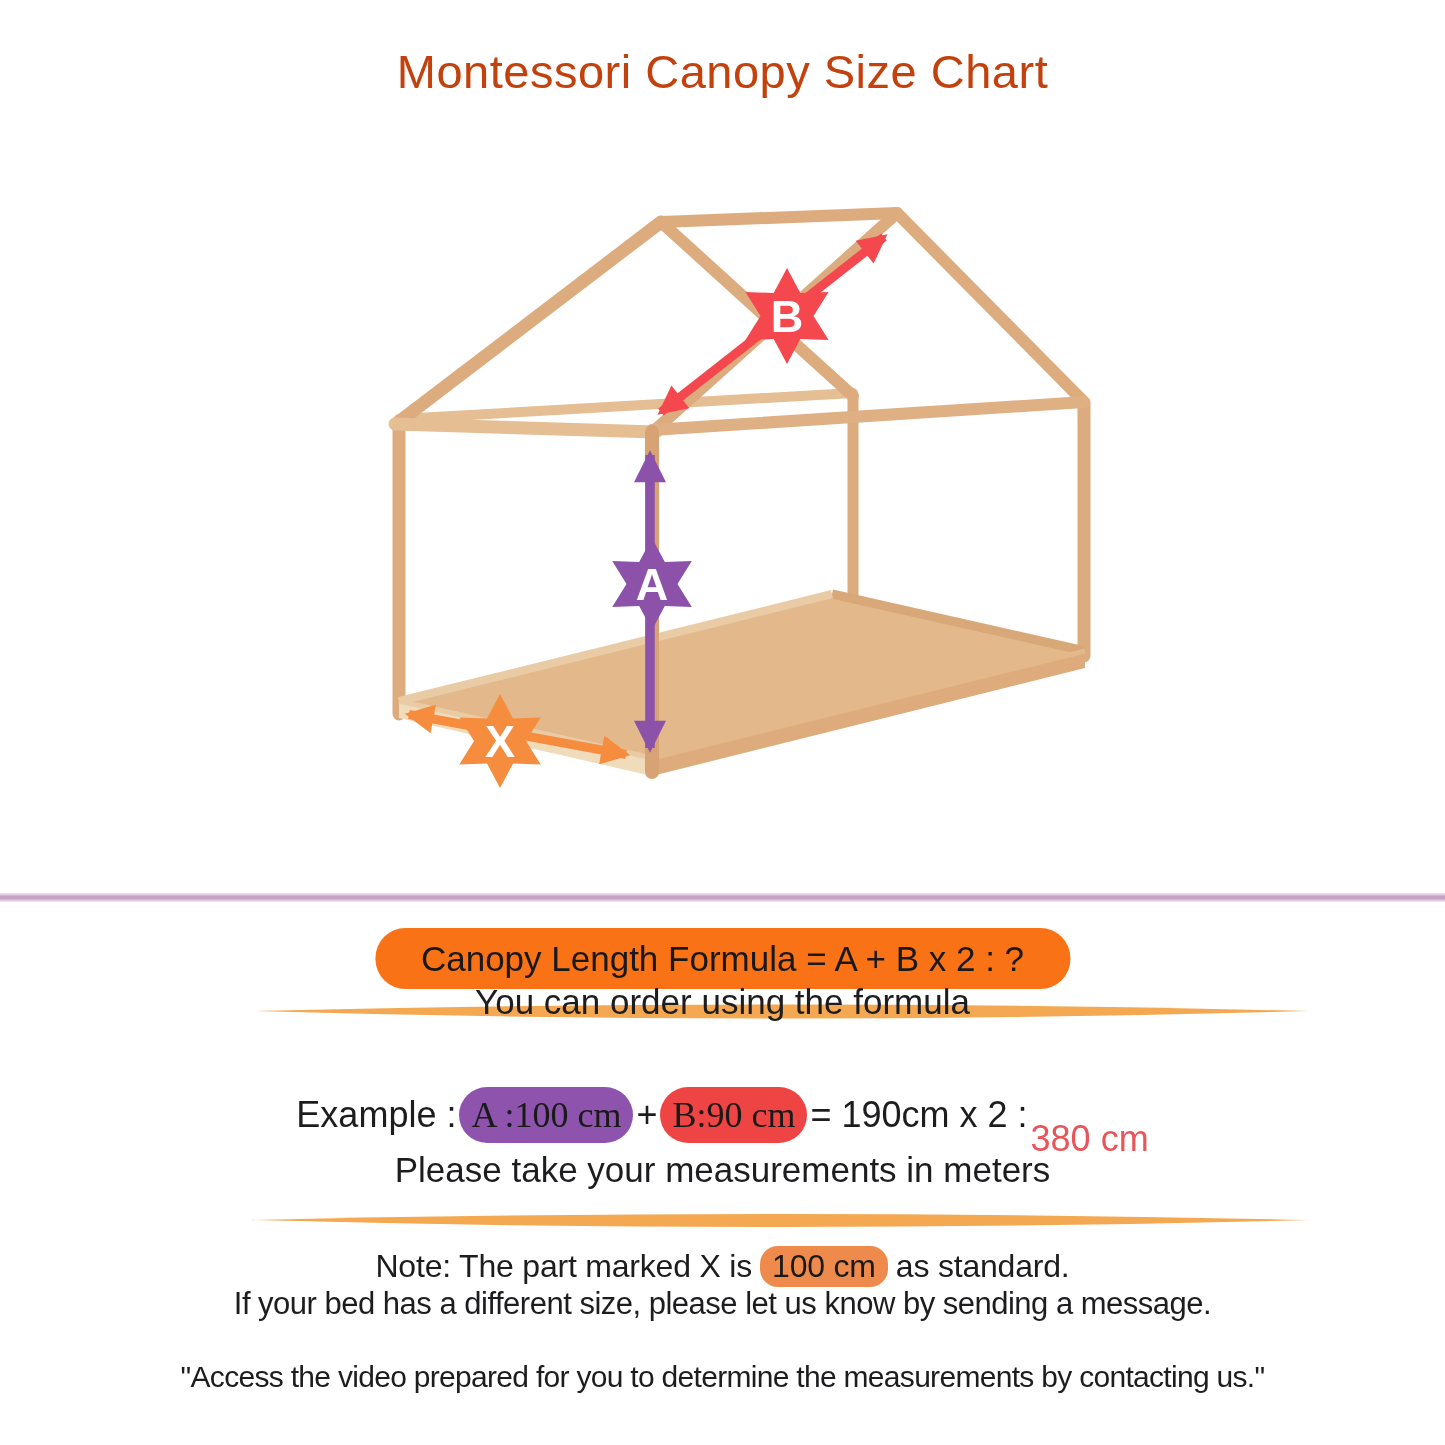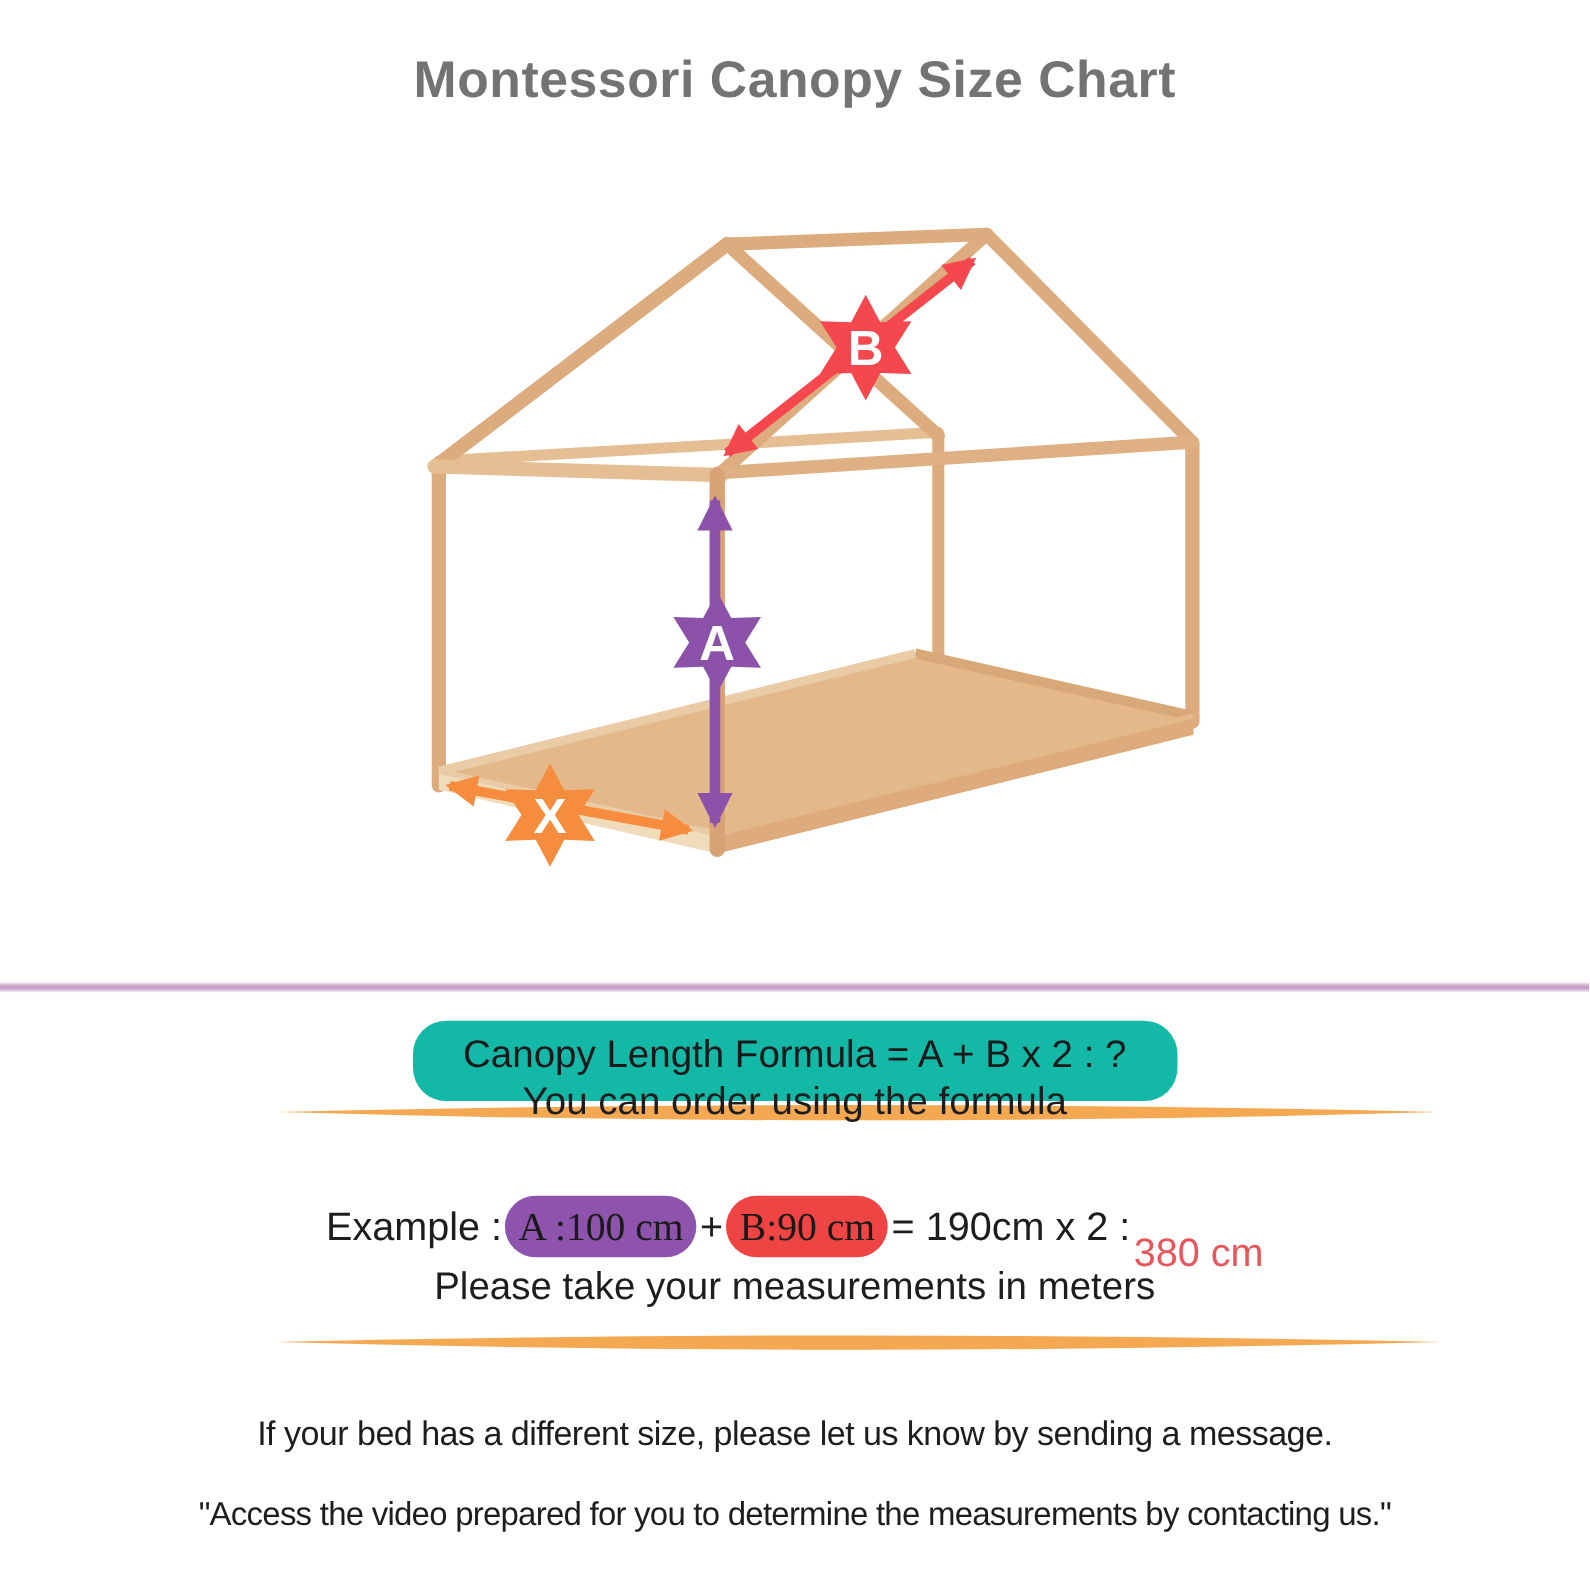--- a/index.html
+++ b/index.html
@@ -2,21 +2,21 @@
 <html><head>
 <meta charset="utf-8">
 <style>
   html,body{margin:0;padding:0;background:#ffffff;}
   .page{
     position:relative;width:1445px;height:1445px;background:#ffffff;overflow:hidden;
     font-family:"Liberation Sans",sans-serif;color:#1d1d1f;
   }
   .title{
     position:absolute;top:44px;left:0;right:0;text-align:center;
-    font-size:47px;font-weight:700;letter-spacing:.5px;color:#737373;
+    font-size:47px;font-weight:400;letter-spacing:.5px;color:#c2410c;
   }
   .bed-svg{position:absolute;top:160px;left:0;}
   .wood{stroke:#DCAC7E;stroke-linecap:round;fill:none;}
   .wood-light{stroke:#E5BE94;stroke-linecap:round;fill:none;}
   .wood-mid{stroke:#DFB084;stroke-linecap:round;fill:none;}
   .wood-dark{stroke:#D8A374;stroke-linecap:round;fill:none;}
   .slat{stroke:#E3B98C;fill:none;}
   .rail-back{stroke:#D9A878;fill:none;}
   .rail-edge{stroke:#E9CCA6;fill:none;}
   .rail-edge2{stroke:#E3B88A;fill:none;}
@@ -26,21 +26,21 @@
   .star-red{fill:#F4484E;}
   .star-purple{fill:#8C52AA;}
   .star-orange{fill:#F68C3E;}
   .star-letter{fill:#ffffff;font-family:"Liberation Sans",sans-serif;font-size:45px;font-weight:bold;text-anchor:middle;}
   .divider{
     position:absolute;top:893px;left:0;width:1445px;height:9px;
     background:linear-gradient(#F4ECF4,#C7A2C7 38%,#C7A2C7 62%,#F4ECF4);
   }
   .formula-pill{
     position:absolute;top:928px;left:50%;transform:translateX(-50%);
-    background:#14b8a6;border-radius:30px;height:73px;line-height:61px;
+    background:#f97316;border-radius:30px;height:61px;line-height:61px;
     padding:0 46px;font-size:35px;color:#19191c;white-space:nowrap;
   }
   .lens{position:absolute;left:0;}
   .lens-1{top:996px;}
   .lens-2{top:1205px;}
   .row{position:absolute;left:0;right:0;text-align:center;white-space:nowrap;}
   .order-heading{top:982px;font-size:35px;}
   .example-row{
     top:1085px;height:60px;display:flex;align-items:center;justify-content:center;
     gap:3px;font-size:36px;
@@ -157,18 +157,21 @@
     <span>= 190cm x 2 :</span>
     <span class="result-red">380 cm</span>
   </div>
 
   <div class="row measure-note">Please take your measurements in meters</div>
 
   <svg class="lens lens-2" width="1445" height="30">
     <path d="M 250,15 Q 780,3 1310,15 Q 780,29 250,15 Z" fill="#F3A851"></path>
   </svg>
 
+  <div class="row note-line1">
+    <span>Note: The part marked X is</span><span class="x-pill">100 cm</span><span>as standard.</span>
+  </div>
 
   <div class="row note-line2">If your bed has a different size, please let us know by sending a message.</div>
 
   <div class="row quote">"Access the video prepared for you to determine the measurements by contacting us."</div>
 
 </div>
 
 </body></html>

